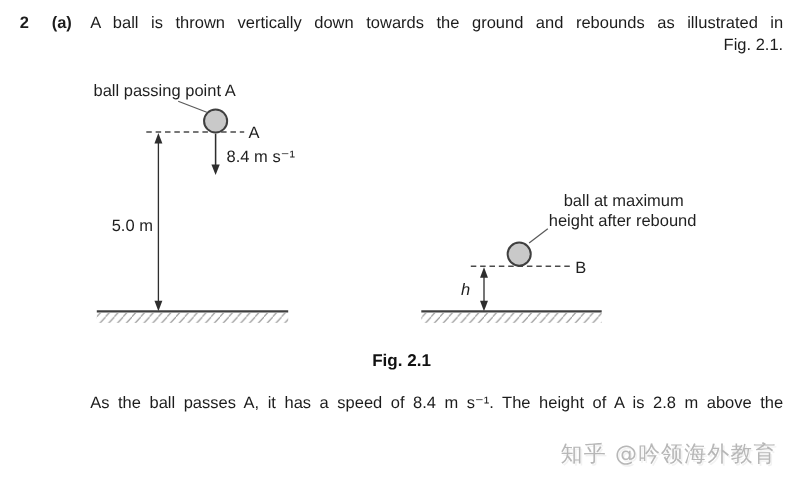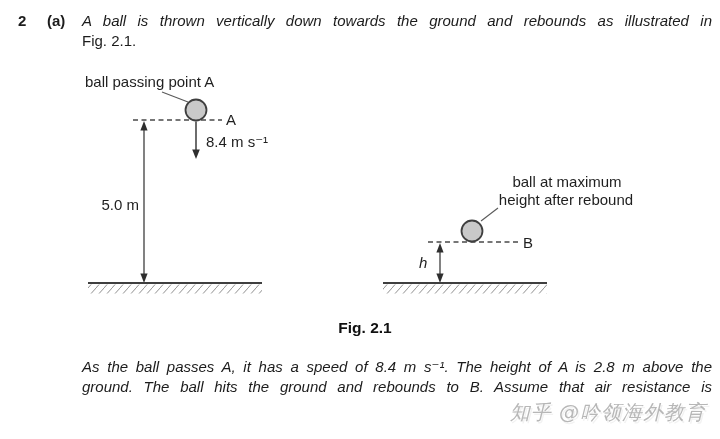--- a/index.html
+++ b/index.html
@@ -14,42 +14,41 @@
   .page { position: absolute; left: 0; top: 0; width: 720px; height: 439px; }
 
   
   .intro-block {
     position: absolute; left: 18px; top: 11px; width: 694px;
     display: flex; font-size: 15px; line-height: 20px;
   }
   .qnum  { font-weight: bold; width: 29px; flex: none; }
   .part  { font-weight: bold; width: 35px; flex: none; }
   .intro-text { flex: 1; min-width: 0; }
-  .line-justify { text-align: justify; text-align-last: justify; font-style: italic; }
-  .line-plain   { text-align: left; }
+  .line-justify { text-align: justify; text-align-last: justify; }
+  .line-plain   { text-align: right; }
 
   .body-block {
     position: absolute; left: 82px; top: 357px; width: 630px;
     font-size: 15px; line-height: 20px;
   }
 
   
   .figure-svg { position: absolute; left: 0; top: 0; width: 720px; height: 439px; }
   .svg-label  { font-size: 15px; fill: #1f1f1f; }
   .svg-label-italic { font-size: 15px; font-style: italic; fill: #1f1f1f; }
   .svg-caption { font-size: 15.5px; font-weight: bold; fill: #111111; }
 
   
   .watermark {
     position: absolute; right: 14px; top: 399px;
     font-size: 20px; letter-spacing: 1px; white-space: nowrap;
     color: #b7b7b7;
     text-shadow: 1.5px 1.5px 0 #f2f2f2;
     font-family: "DejaVu Sans", sans-serif;
-    font-style: italic;
   }
 </style>
 </head>
 <body>
 
 <div class="page">
 
   <div class="intro-block">
     <span class="qnum">2</span>
     <span class="part">(a)</span>
@@ -100,18 +99,17 @@
     <text x="419" y="268" class="svg-label-italic">h</text>
 
     <line x1="383" y1="283" x2="547" y2="283" stroke="#3f3f3f" stroke-width="2"></line>
     <rect x="383" y="284.5" width="164" height="9" fill="url(#hatch)"></rect>
 
     <text x="365" y="333" text-anchor="middle" class="svg-caption">Fig. 2.1</text>
   </svg>
 
   <div class="body-block">
     <div class="line-justify">As the ball passes A, it has a speed of 8.4 m s⁻¹. The height of A is 2.8 m above the</div>
-    <div class="line-justify">ground. The ball hits the ground and rebounds to B. Assume that air resistance is</div>
   </div>
 
   <div class="watermark">知乎 @吟领海外教育</div>
 
 </div>
 
 </body></html>

